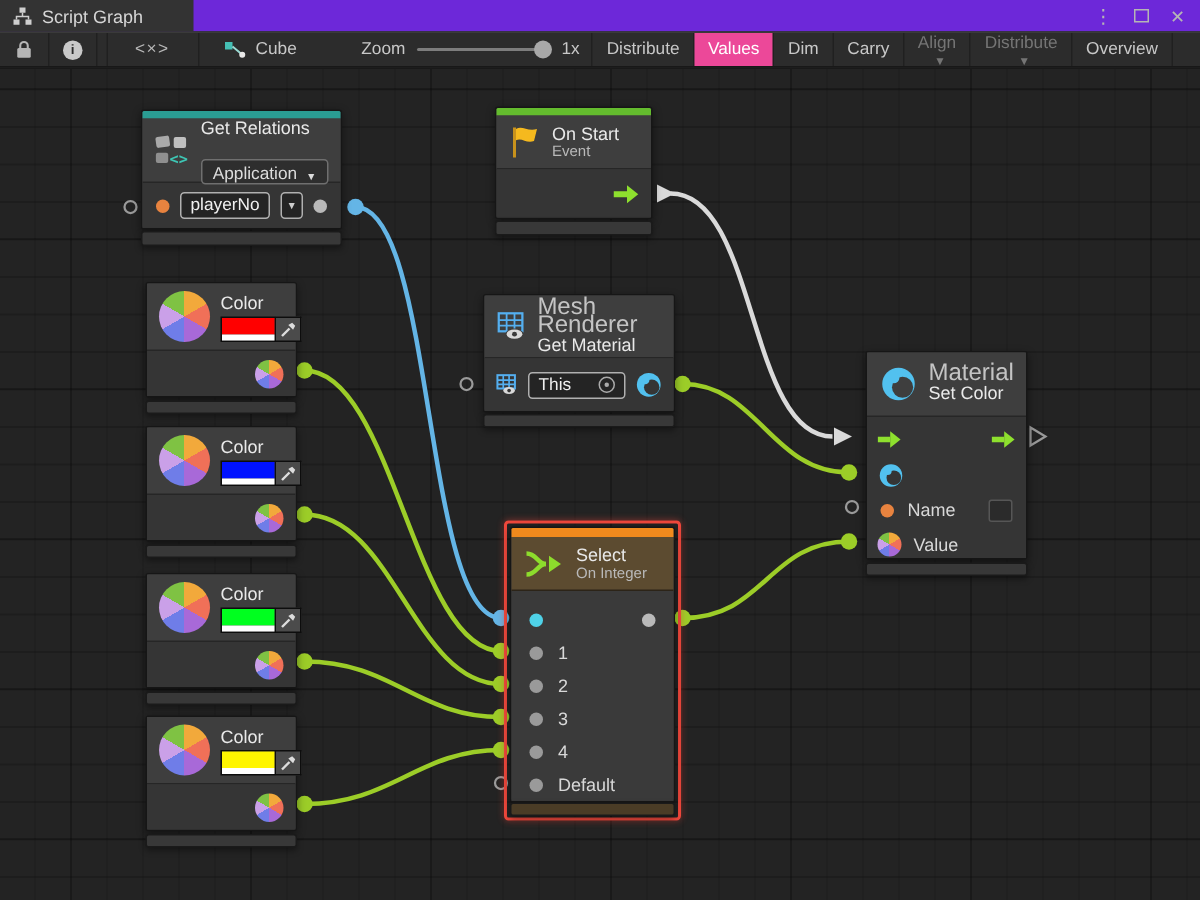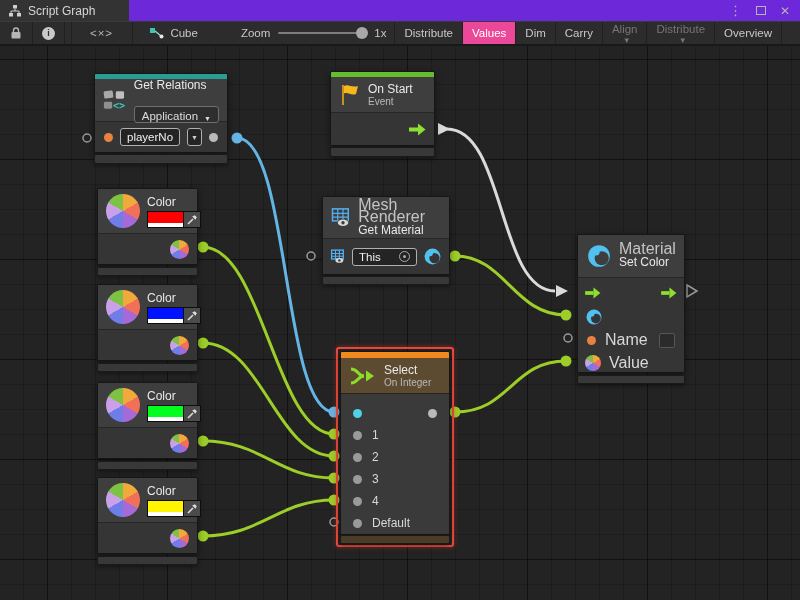--- a/index.html
+++ b/index.html
@@ -453,21 +453,21 @@
         <svg width="26" height="26" viewBox="0 0 24 24">
           <circle cx="12" cy="12" r="10" fill="#52c1ef"></circle>
             <circle cx="14.5" cy="14" r="6.5" fill="#3e3e3e"></circle>
             <circle cx="9" cy="8" r="3.6" fill="#52c1ef"></circle>
         </svg>
         <div>
           <div class="nsmall">Material</div>
           <div class="ntitle">Set Color</div>
         </div>
       </div>
-      <div class="nbody" style="height:94px; color:#d8d8d8; font-size:16px; padding-top:2px;">
+      <div class="nbody" style="height:94px; color:#d8d8d8; font-size:12px; padding-top:2px;">
         <div class="prow" style="height:26px; padding:0 7px; justify-content:space-between;">
           <svg class="flow-arrow" width="16" height="12" viewBox="0 0 17 13">
             <rect x="0" y="4.5" width="9" height="4" fill="#8ee02e"></rect>
               <polygon points="9,0.5 16.5,6.5 9,12.5" fill="#8ee02e"></polygon>
           </svg>
           <svg class="flow-arrow" width="16" height="12" viewBox="0 0 17 13">
             <rect x="0" y="4.5" width="9" height="4" fill="#8ee02e"></rect>
               <polygon points="9,0.5 16.5,6.5 9,12.5" fill="#8ee02e"></polygon>
           </svg>
         </div>

